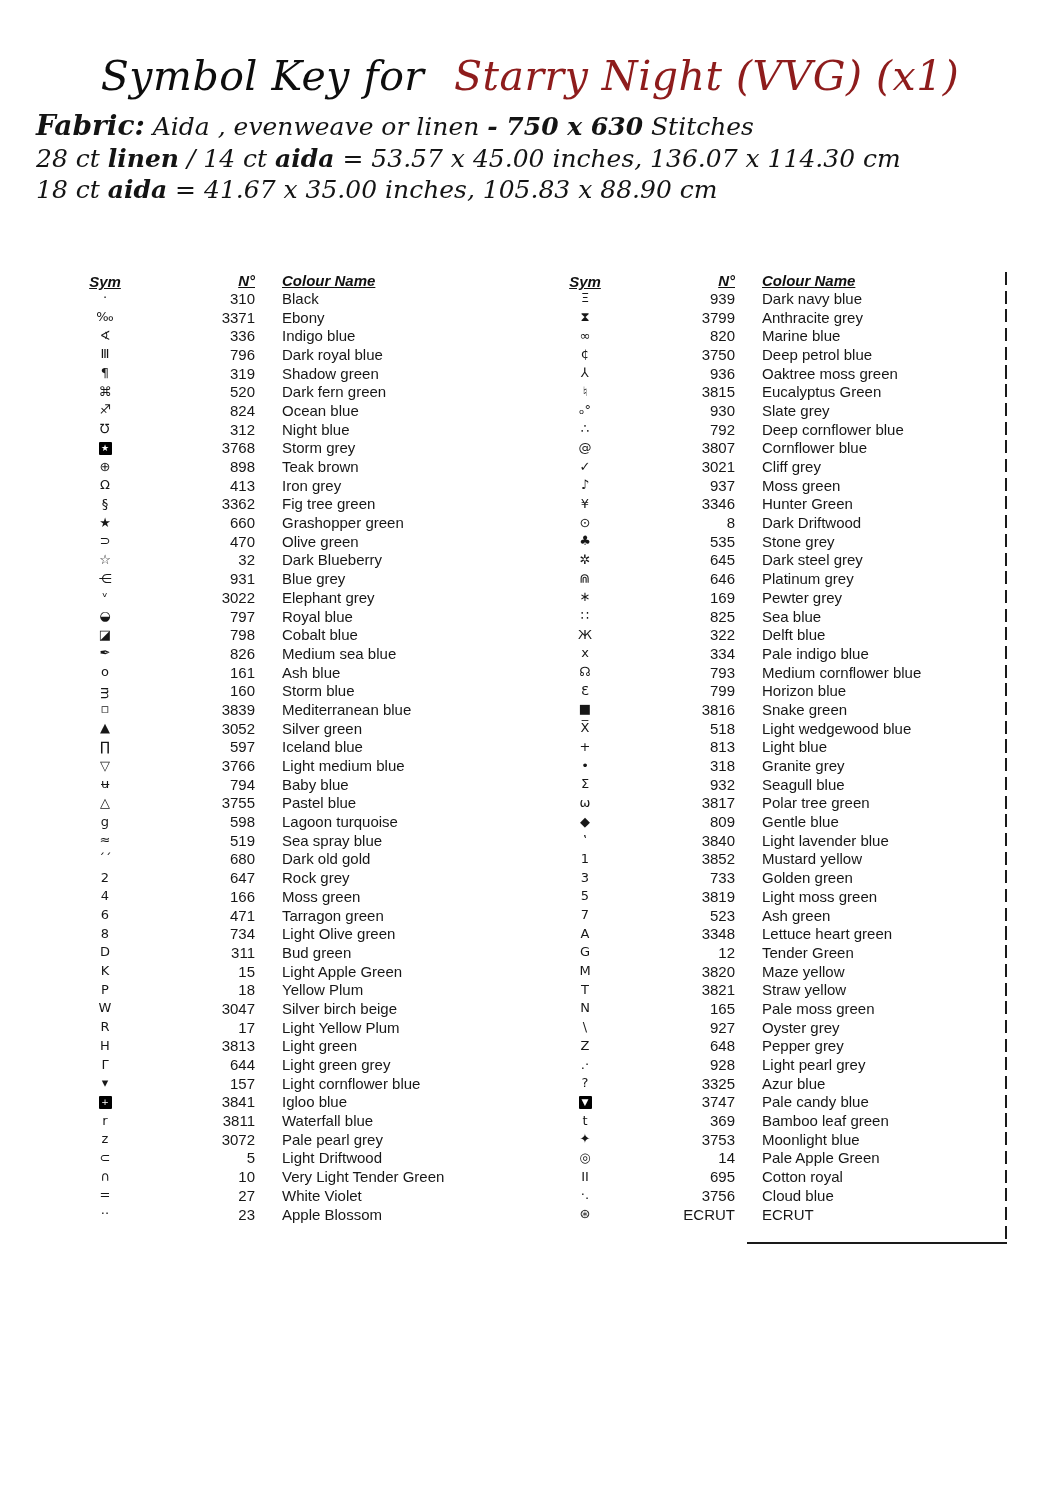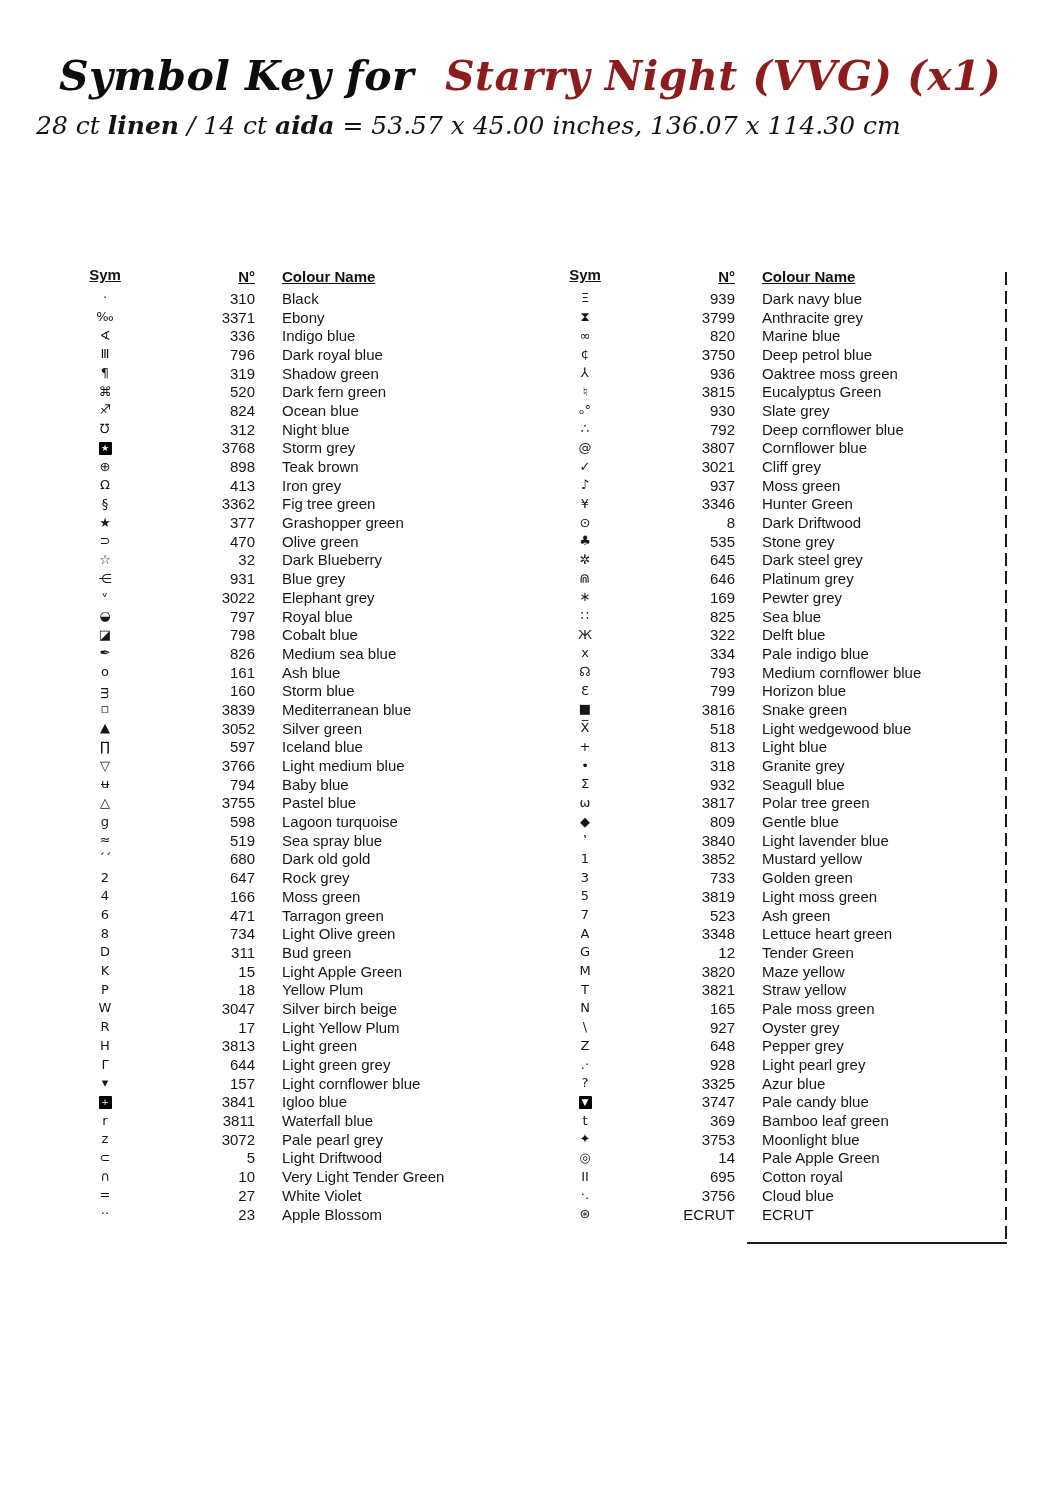--- a/index.html
+++ b/index.html
@@ -3,39 +3,39 @@
 <meta charset="utf-8">
 <style>
   html,body { margin:0; padding:0; background:#ffffff; }
   .page {
     position:relative; width:1060px; height:1500px; background:#ffffff;
     overflow:hidden; color:#111;
   }
   
   .title {
     position:absolute; top:52px; left:0; width:100%; text-align:center;
-    font-family:"DejaVu Serif", serif; font-style:italic; font-weight:700;
+    font-family:"DejaVu Serif", serif; font-style:italic; font-weight:400;
     font-size:41px; margin:0; white-space:nowrap; letter-spacing:0.5px;
   }
   .title .t-black { color:#0d0d0d; }
   .title .t-red   { margin-left:16px; }
   
   .fabric {
     position:absolute; top:110px; left:36px;
     font-family:"DejaVu Serif", serif; font-style:italic;
     font-size:25px; line-height:31.5px; color:#141414; white-space:nowrap;
   }
   .fabric .b { font-weight:700; }
   .fabric .line:first-child .b:first-child { font-size:28px; }
   
   .kcol { position:absolute; top:268px; }
   .kcol.left  { left:60px;  width:460px; }
   .kcol.right { left:540px; width:467px; }
-  .hdr-row { display:flex; height:21px; align-items:flex-start;
-             font-family:"Liberation Sans", sans-serif; font-size:15px; font-weight:700; }
+  .hdr-row { display:flex; height:21px; align-items:flex-end;
+             font-family:"Liberation Sans", sans-serif; font-size:15px; font-weight:700;font-style:italic; }
   .hdr-row span { text-decoration:underline; }
   .row { display:flex; height:18.7px; align-items:center;
          font-family:"Liberation Sans", sans-serif; font-size:15px; color:#171717; }
   .c-sym  { width:90px; text-align:center; font-family:"DejaVu Sans", sans-serif;
             font-size:13px; line-height:14px; }
   .c-num  { width:105px; text-align:right; }
   .c-name { flex:1; padding-left:27px; text-align:left; white-space:nowrap; }
   .hdr-row .c-sym { font-family:"Liberation Sans", sans-serif; font-size:15px; }
   .inv {
     display:inline-block; background:#000; color:#fff; width:13px; height:13px;
@@ -53,21 +53,23 @@
 <body>
 
 <div class="page">
 
   <h1 class="title">
     <span class="t-black">Symbol Key for</span>
     <span class="t-red" id="title-red" style="color: rgb(142, 28, 28);">Starry Night (VVG) (x1)</span>
   </h1>
 
   <div class="fabric" id="fabric">
+      <div class="line"><span class="b">Fabric:</span><span>  Aida , evenweave or  linen </span><span class="b">- 750 x 630</span><span> Stitches</span></div>
       <div class="line"><span>28 ct </span><span class="b">linen</span><span> / 14 ct </span><span class="b">aida</span><span> = 53.57 x 45.00 inches, 136.07 x 114.30 cm</span></div>
+      <div class="line"><span>18 ct </span><span class="b">aida</span><span>  = 41.67 x 35.00 inches, 105.83 x 88.90 cm</span></div>
     </div>
 
   <div class="kcol left">
     <div class="hdr-row">
       <span class="c-sym">Sym</span>
       <span class="c-num">N°</span>
       <span class="c-name">Colour Name</span>
     </div>
     <div id="rows-left">
         <div class="row">
@@ -125,21 +127,21 @@
           <span class="c-num">413</span>
           <span class="c-name">Iron grey</span>
         </div>
         <div class="row">
           <span class="c-sym">§</span>
           <span class="c-num">3362</span>
           <span class="c-name">Fig tree green</span>
         </div>
         <div class="row">
           <span class="c-sym">★</span>
-          <span class="c-num">377</span>
+          <span class="c-num">660</span>
           <span class="c-name">Grashopper green</span>
         </div>
         <div class="row">
           <span class="c-sym">⊃</span>
           <span class="c-num">470</span>
           <span class="c-name">Olive green</span>
         </div>
         <div class="row">
           <span class="c-sym">☆</span>
           <span class="c-num">32</span>

